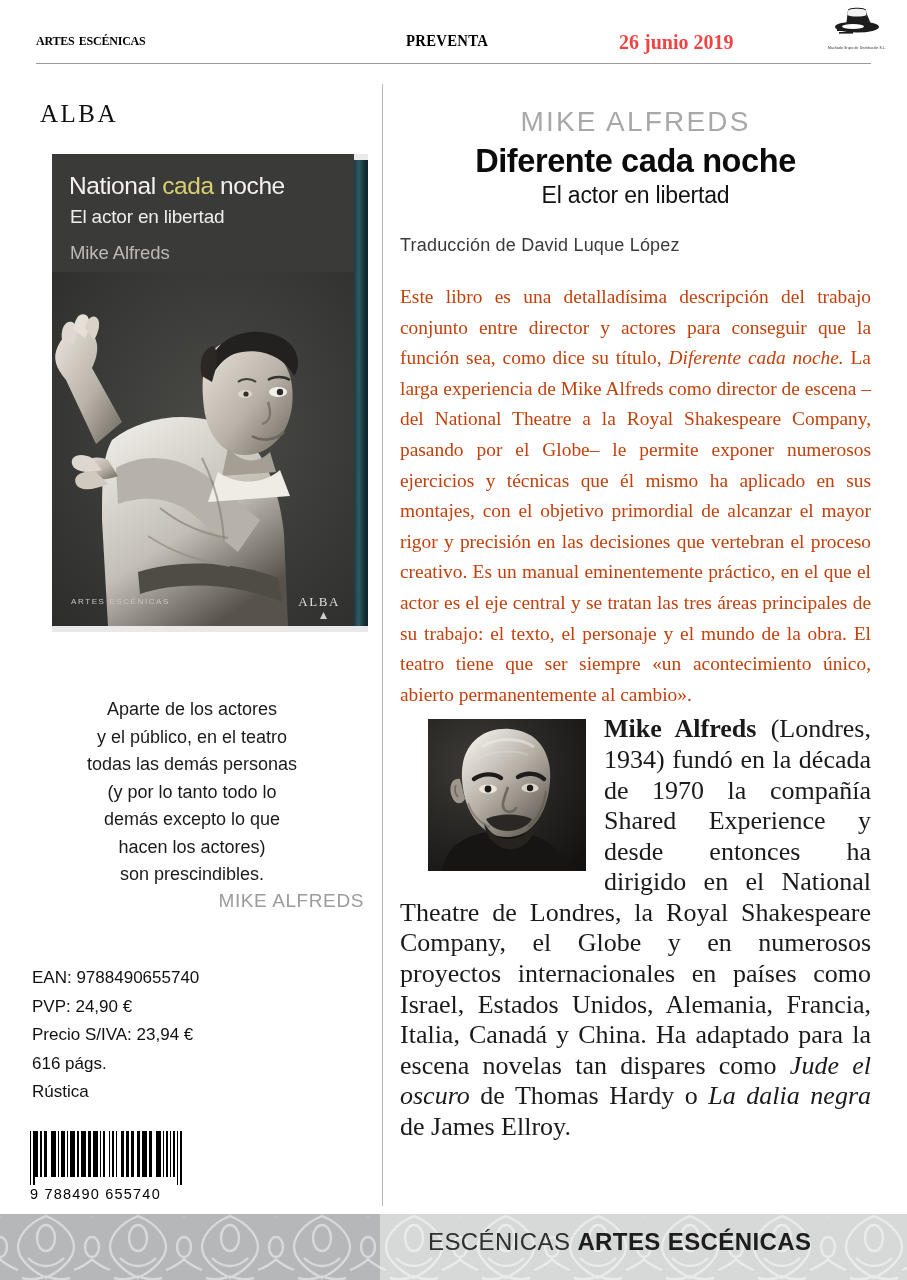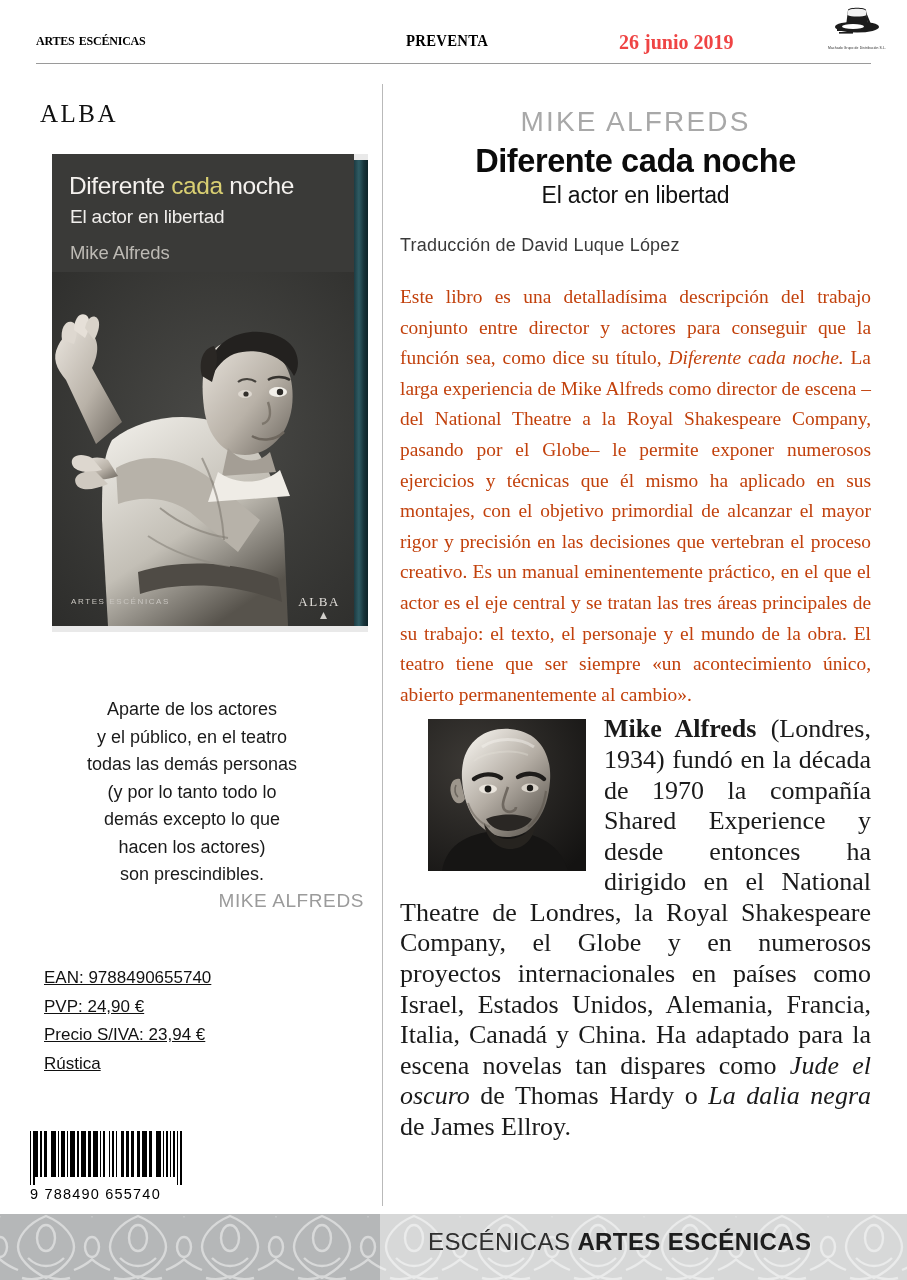--- a/index.html
+++ b/index.html
@@ -213,26 +213,25 @@
     text-align: right;
     font-family: "Liberation Sans", sans-serif;
     font-size: 19px;
     letter-spacing: 0.6px;
     color: #9b9b9b;
   }
 
   
   .biblio {
     position: absolute;
-    left: 44px; top: 880px;
+    left: 32px; top: 880px;
     font-family: "Liberation Sans", sans-serif;
     font-size: 17px;
     line-height: 28.5px;
     color: #111;
-    text-decoration: underline;
   }
 
   
   .barcode {
     position: absolute;
     left: 30px; top: 1047px;
     width: 152px;
   }
   .barcode-bars {
     position: relative;
@@ -455,21 +454,21 @@
         <path d="M166,200 C186,214 212,212 228,198 L238,224 L156,230 Z" fill="#efece6"></path>
 
         <path d="M86,300 C130,286 186,290 226,306 L230,330 C186,312 130,308 88,322 Z" fill="#4f4b45"></path>
 
         <path d="M108,236 C128,252 150,262 176,266" stroke="#8e8981" stroke-width="2" fill="none" opacity=".8"></path>
         <path d="M96,264 C120,280 148,290 178,294" stroke="#908b83" stroke-width="2" fill="none" opacity=".7"></path>
         <path d="M150,186 C162,210 170,238 172,268" stroke="#7e7972" stroke-width="2" fill="none" opacity=".6"></path>
       </svg>
 
       <div class="cover-title">
-        <span class="w1">Diferente</span>
+        <span class="w1">National</span>
         <span class="w2">cada</span>
         <span class="w3">noche</span>
       </div>
       <div class="cover-sub">El actor en libertad</div>
       <div class="cover-author">Mike Alfreds</div>
       <div class="cover-collection">ARTES ESCÉNICAS</div>
       <div class="cover-alba">ALBA</div>
       <div class="cover-alba-mark"></div>
     </div>
   </div>
@@ -480,20 +479,21 @@
 (y por lo tanto todo lo
 demás excepto lo que
 hacen los actores)
 son prescindibles.</div>
   <div class="quote-attrib">MIKE ALFREDS</div>
 
   <div class="biblio">
     <div>EAN: 9788490655740</div>
     <div>PVP: 24,90 €</div>
     <div>Precio S/IVA: 23,94 €</div>
+    <div>616 págs.</div>
     <div>Rústica</div>
   </div>
 
   <div class="barcode">
     <div class="barcode-bars" id="barcode-bars">
         <i style="left: 0px; width: 1.39713px;"></i>
         <i style="left: 3.49425px; width: 1.39713px;"></i>
         <i class="short" style="left: 5.24138px; width: 3.14425px;"></i>
         <i class="short" style="left: 10.4828px; width: 1.39713px;"></i>
         <i class="short" style="left: 13.977px; width: 3.14425px;"></i>

